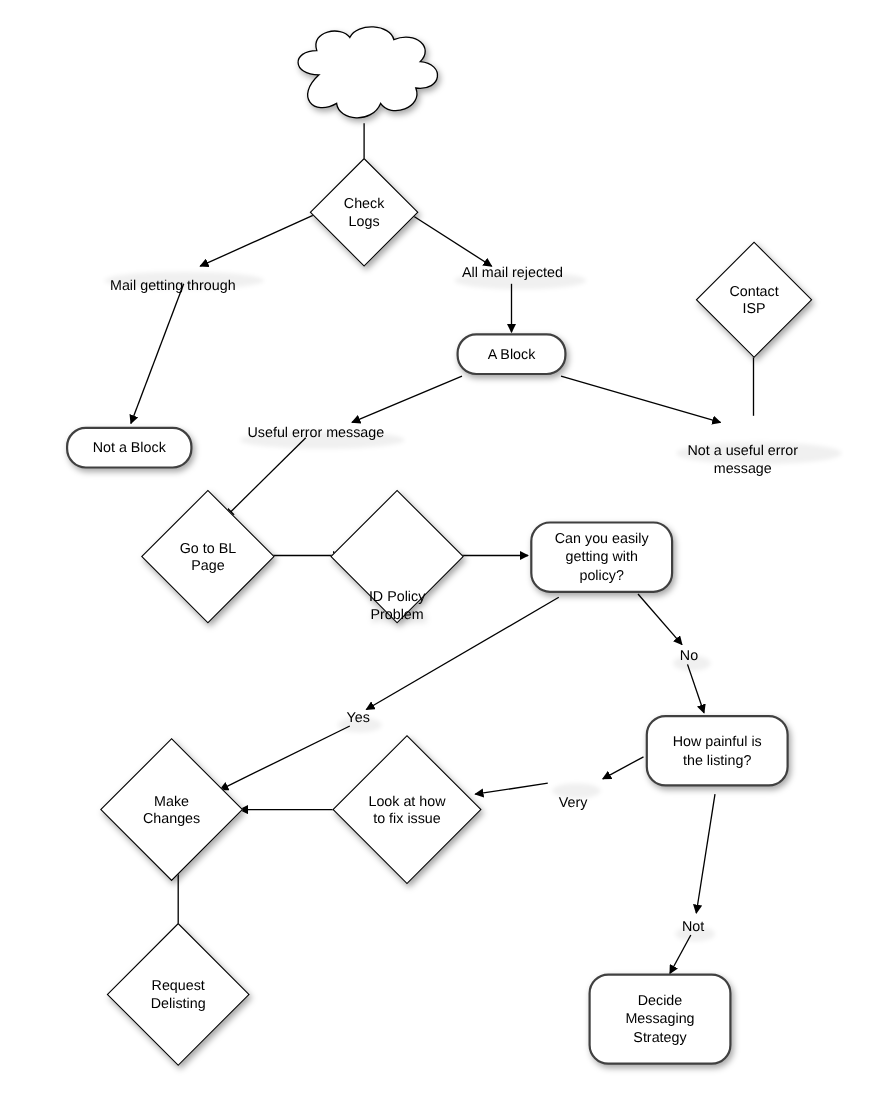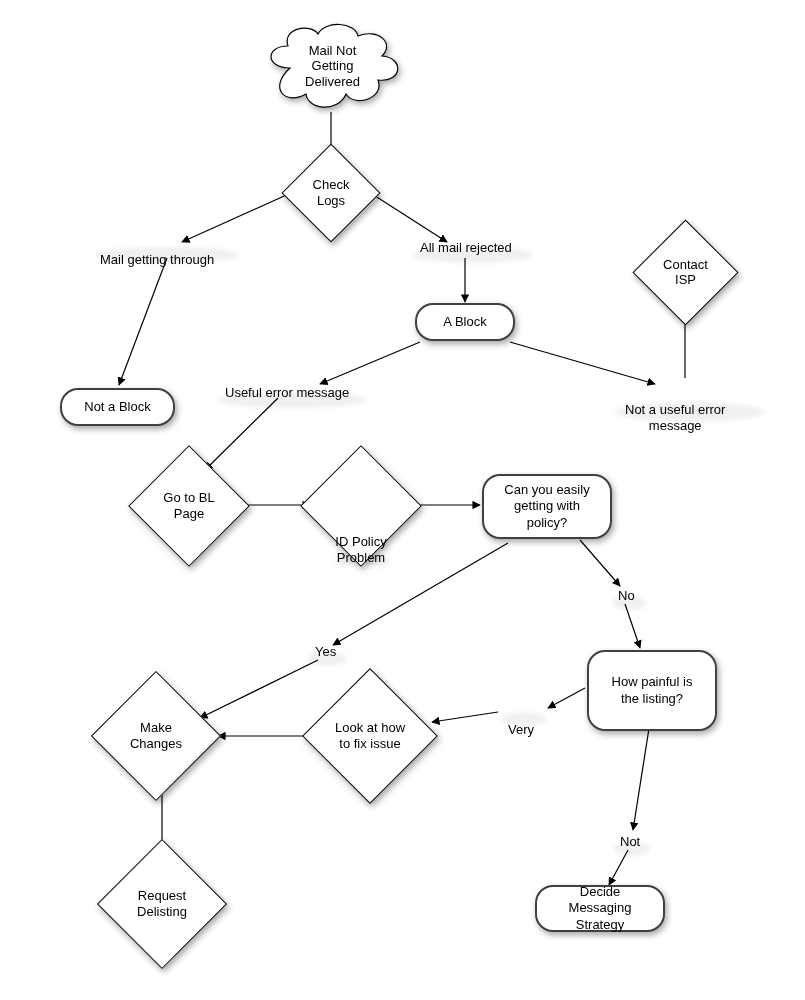--- a/index.html
+++ b/index.html
@@ -126,23 +126,20 @@
     <path d="M30 50
              C 5 50, 5 28, 28 28
              C 22 10, 50 5, 58 16
              C 65 2, 95 4, 98 18
              C 118 10, 135 25, 122 38
              C 145 40, 142 65, 118 62
              C 125 80, 95 90, 86 76
              C 78 95, 48 92, 46 76
              C 25 88, 8 70, 30 50 Z" fill="#fff" stroke="#000" stroke-width="1.2"></path>
   </svg>
-  <div class="diamond-label" style="width:120px;">Mail Not
-Getting
-Delivered</div>
 </div>
 
 <div class="diamond-box" style="left:296px; top:158px; width:70px; height:70px;">
   <div class="diamond-shape"></div>
   <div class="diamond-label">Check
 Logs</div>
 </div>
 
 <div class="node rounded" style="left:60px; top:388px; width:115px; height:38px;">
   <span>Not a Block</span>
@@ -169,21 +166,21 @@
   <div class="diamond-label" style="width:90px;margin-top:44px;">ID Policy
 Problem</div>
 </div>
 
 <div class="node rounded" style="left:482px; top:474px; width:130px; height:65px;">
   <span style="white-space:pre-line;">Can you easily
 getting with
 policy?</span>
 </div>
 
-<div class="node rounded" style="left:587px; top:650px; width:130px; height:81px;">
+<div class="node rounded" style="left:587px; top:650px; width:130px; height:65px;">
   <span style="white-space:pre-line;">How painful is
 the listing?</span>
 </div>
 
 <div class="diamond-box" style="left:110px; top:690px; width:92px; height:92px;">
   <div class="diamond-shape"></div>
   <div class="diamond-label" style="width:90px;">Make
 Changes</div>
 </div>
 
@@ -192,21 +189,21 @@
   <div class="diamond-label" style="width:100px;">Look at how
 to fix issue</div>
 </div>
 
 <div class="diamond-box" style="left:116px; top:858px; width:92px; height:92px;">
   <div class="diamond-shape"></div>
   <div class="diamond-label" style="width:90px;">Request
 Delisting</div>
 </div>
 
-<div class="node rounded" style="left:535px; top:885px; width:130px; height:47px;">
+<div class="node rounded" style="left:535px; top:885px; width:130px; height:83px;">
   <span style="white-space:pre-line;">Decide
 Messaging
 Strategy</span>
 </div>
 
 <div class="edge-label-shadow" style="left:95px; top:247px; width:145px; height:16px;"></div>
 <div class="edge-label" style="left:100px; top:252px;">Mail getting through</div>
 
 <div class="edge-label-shadow" style="left:413px; top:247px; width:120px; height:16px;"></div>
 <div class="edge-label" style="left:420px; top:240px;">All mail rejected</div>

